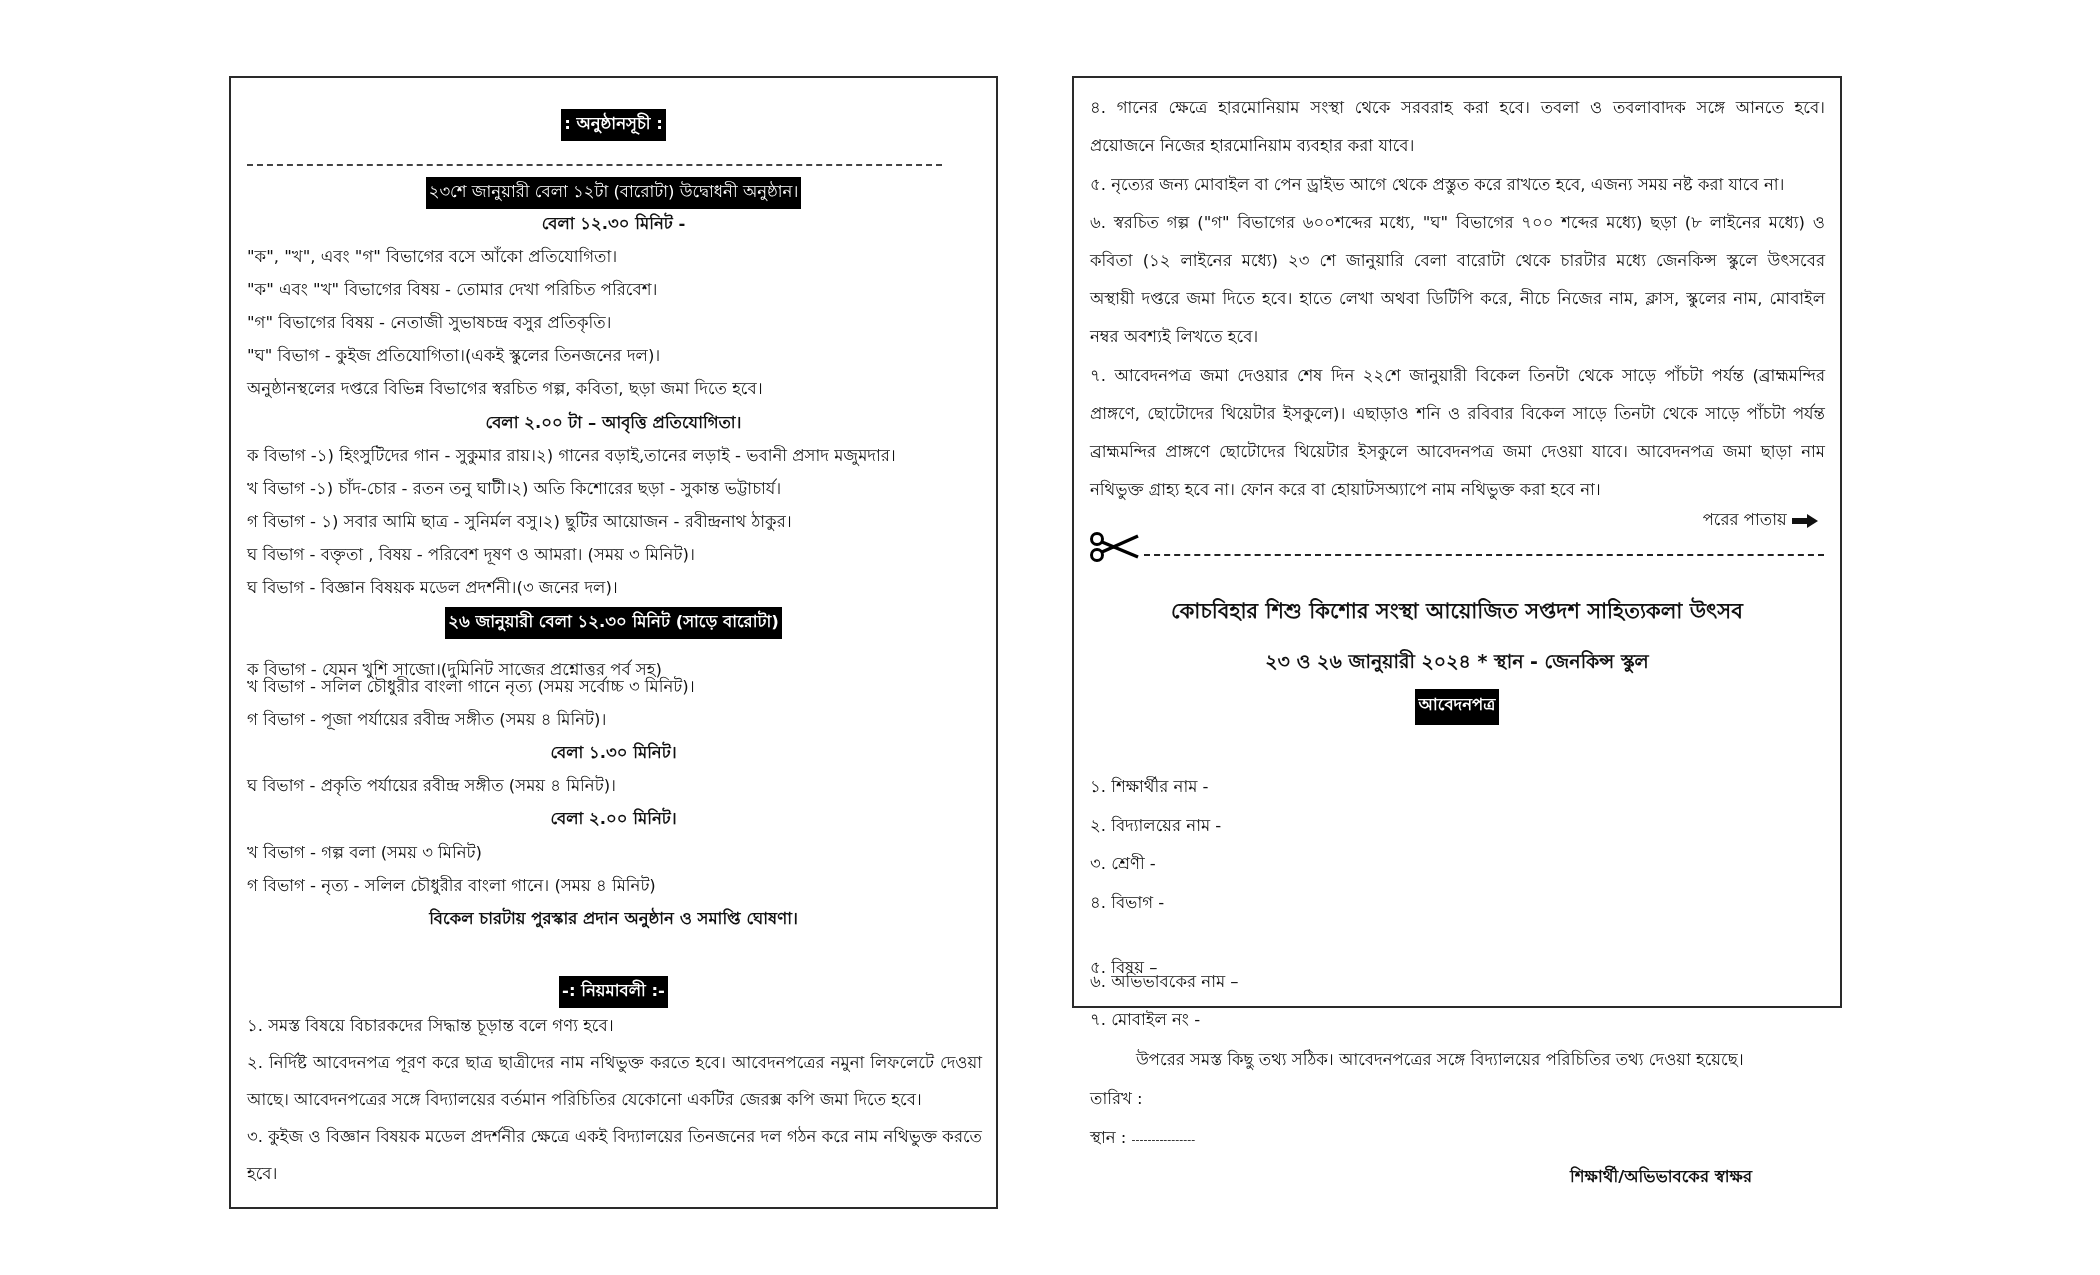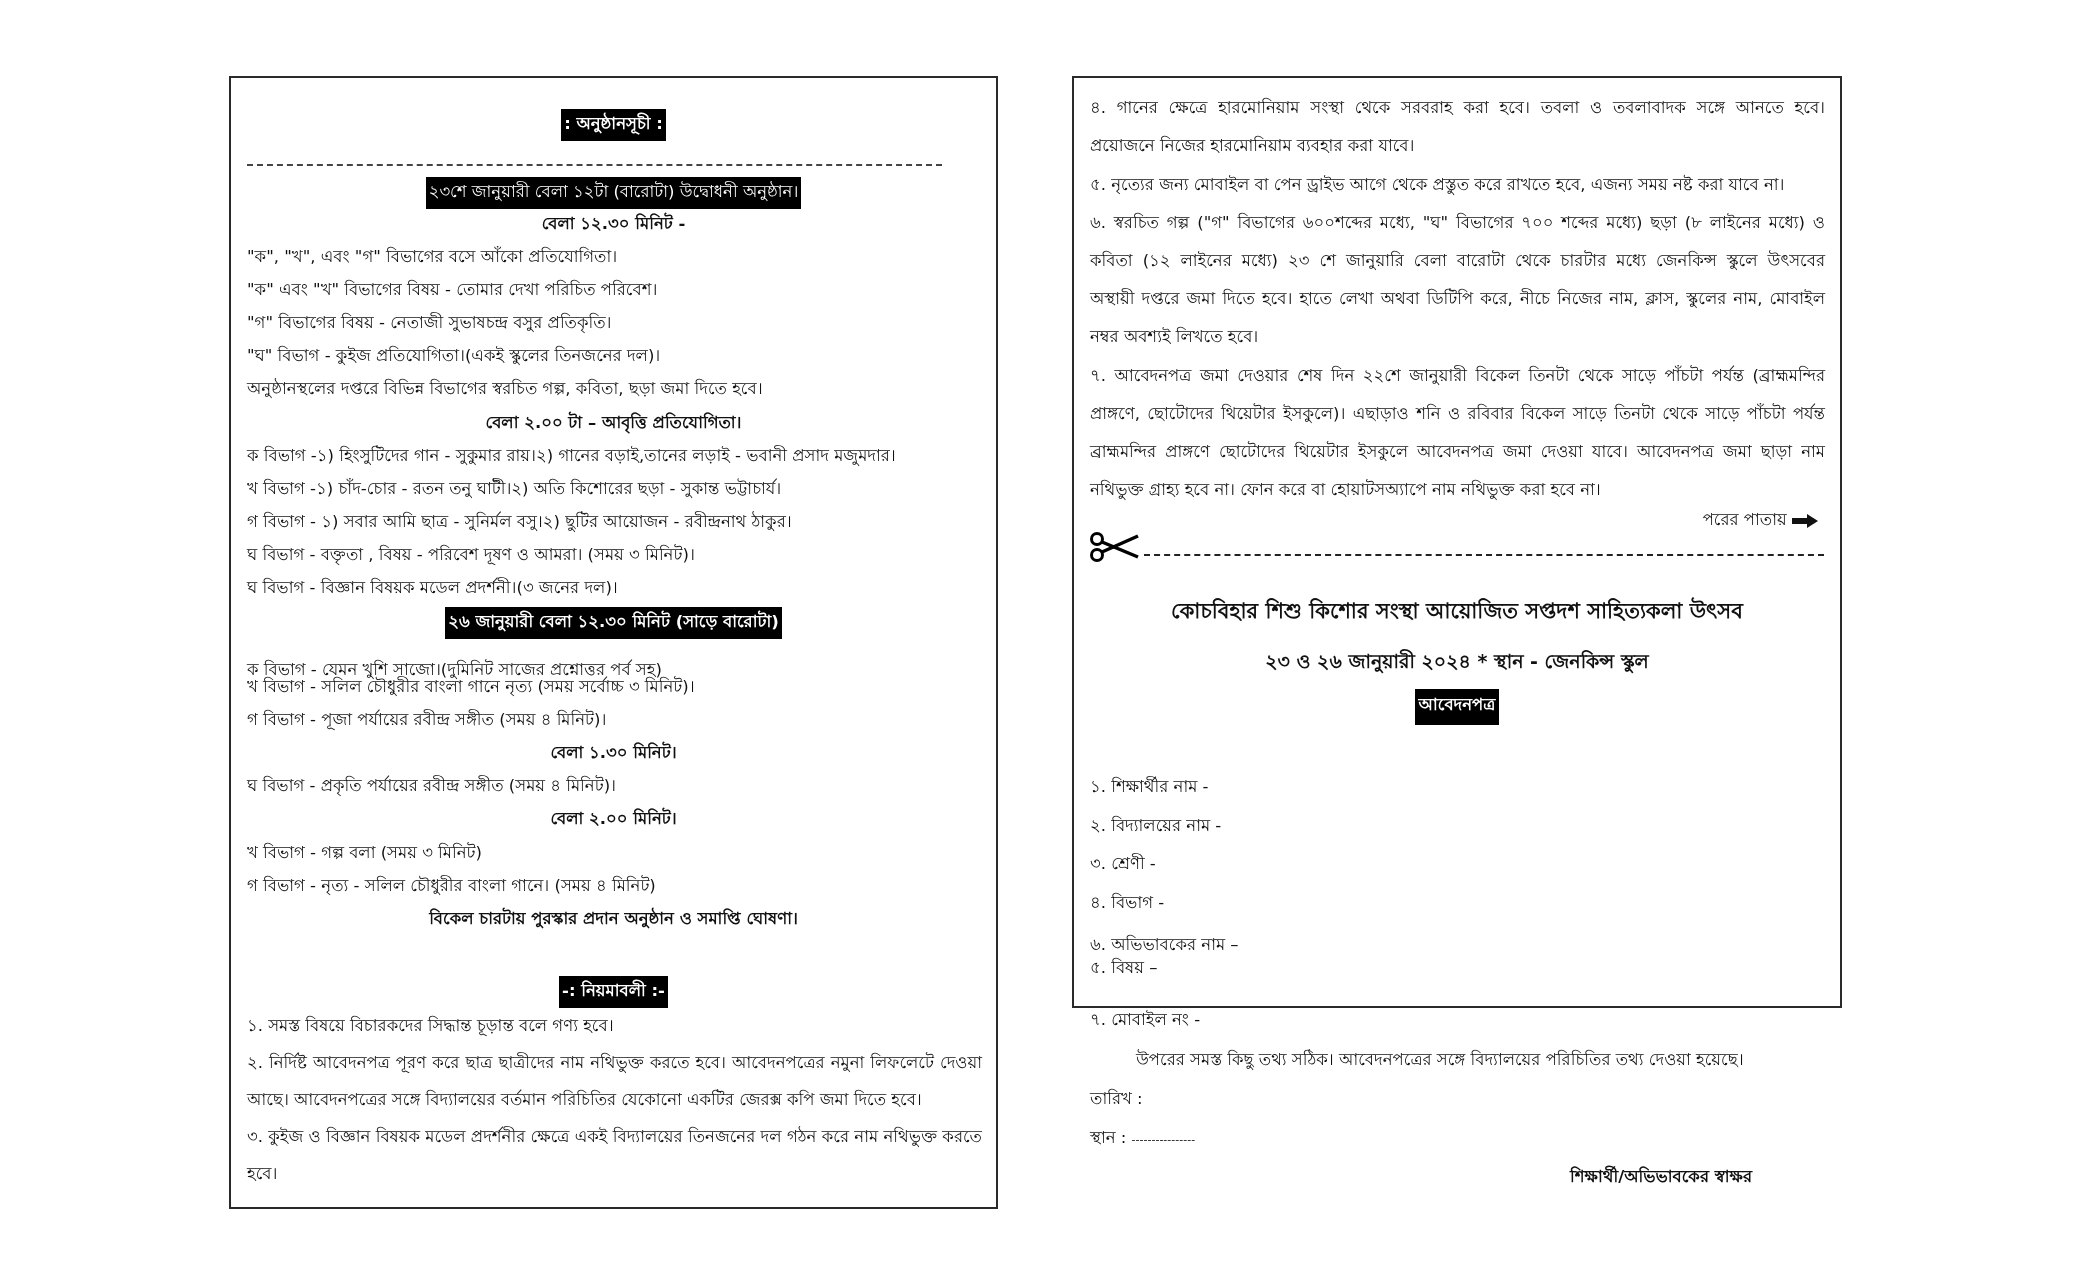--- a/index.html
+++ b/index.html
@@ -104,21 +104,21 @@
   <div class="ln ctr bold" style="top:570px; font-size:19px; line-height:26px;">২৩ ও ২৬ জানুয়ারী ২০২৪ * স্থান - জেনকিন্স স্কুল</div>
   <div class="ln ctr bold" style="top:611px;">
     <span class="blk" style="padding:6px 4px 8px 4px;font-family:Liberation Mono, monospace;">আবেদনপত্র</span>
   </div>
 
   <div class="ln" style="left:16px; top:698px;">১. শিক্ষার্থীর নাম -</div>
   <div class="ln" style="left:16px; top:737px;">২. বিদ্যালয়ের নাম -</div>
   <div class="ln" style="left:16px; top:775px;">৩. শ্রেণী -</div>
   <div class="ln" style="left:16px; top:814px;">৪. বিভাগ -</div>
   <div class="ln" style="left:16px; top:879px;">৫. বিষয় –</div>
-  <div class="ln" style="left:16px; top:856px;text-align:center;">৬. অভিভাবকের নাম –</div>
+  <div class="ln" style="left:16px; top:893px;text-align:center;">৬. অভিভাবকের নাম –</div>
   <div class="ln" style="left:16px; top:931px;">৭. মোবাইল নং -</div>
 
   <div class="ln" style="left:62px; top:971px;">উপরের সমস্ত কিছু তথ্য সঠিক। আবেদনপত্রের সঙ্গে বিদ্যালয়ের পরিচিতির তথ্য দেওয়া হয়েছে।</div>
   <div class="ln" style="left:16px; top:1010px;">তারিখ :</div>
   <div class="ln" style="left:16px; top:1049px;">
     <span>স্থান :</span>
     <span style="font-size:11px; letter-spacing:0;">----------------</span>
   </div>
   <div class="ln" style="right:88px; top:1088px;font-weight:bold;">শিক্ষার্থী/অভিভাবকের স্বাক্ষর</div>
 </div>

